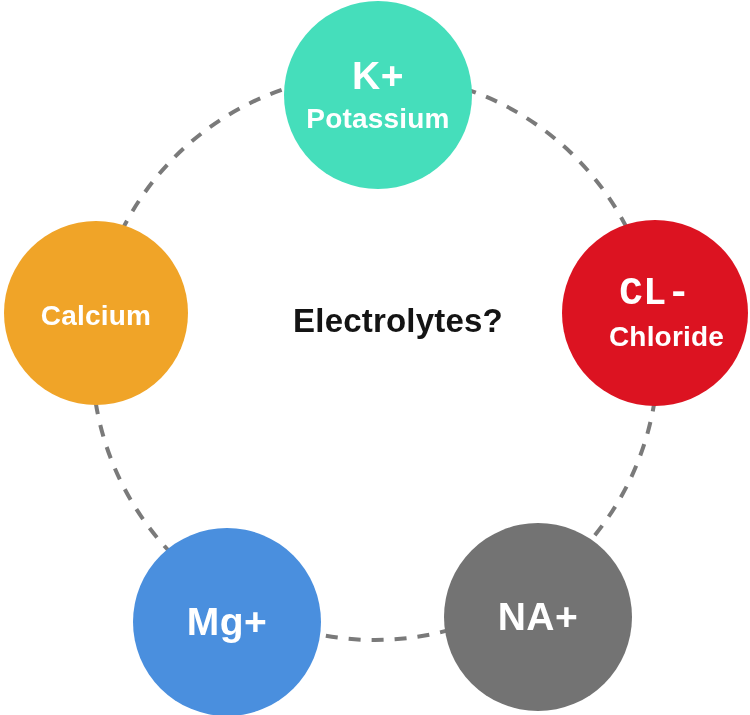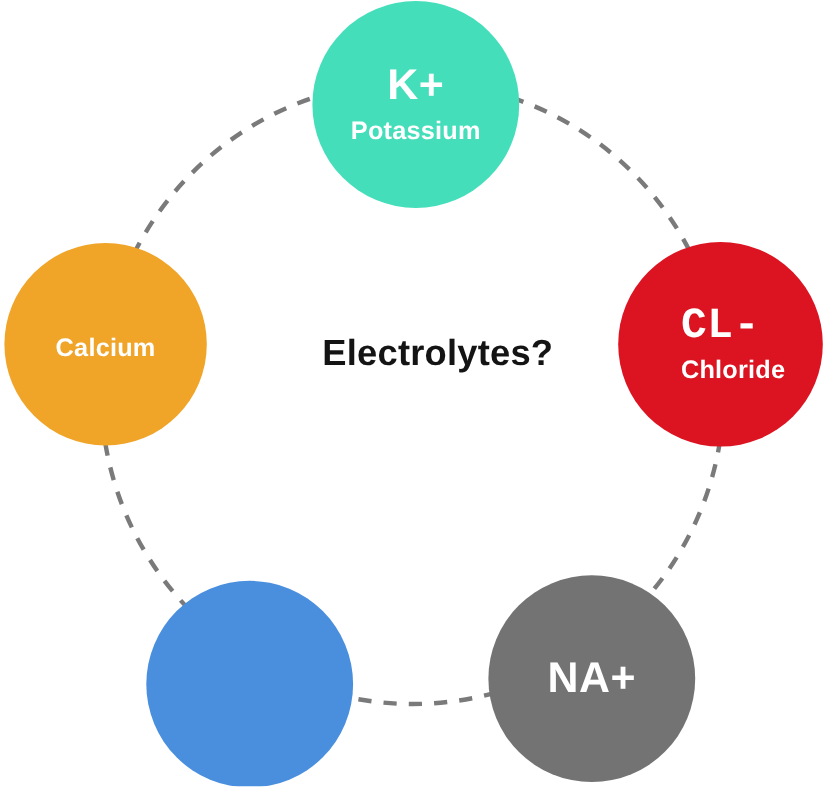--- a/index.html
+++ b/index.html
@@ -39,21 +39,21 @@
   .node-symbol {
     color: #ffffff;
     font-weight: 700;
     font-size: 39px;
     letter-spacing: 0.5px;
     line-height: 1.05;
   }
   .node-name {
     color: #ffffff;
     font-weight: 700;
-    font-size: 23px;
+    font-size: 28px;
     letter-spacing: 0.2px;
     line-height: 1.1;
     margin-top: 7px;
   }
   #center-label {
     position: absolute;
     left: 0;
     width: 750px;
     top: 302px;
     text-align: center;
@@ -87,20 +87,21 @@
   <div class="node" style="left: 562px; top: 220px; width: 186px; height: 186px; background: rgb(220, 19, 33);">
     <span class="node-symbol" style="color: rgb(255, 255, 255); font-family: Liberation Mono, monospace;">CL-</span>
     <span class="node-name" style="color: rgb(255, 255, 255); margin-left: 23px;">Chloride</span>
   </div>
 
   <div class="node" style="left: 444px; top: 523px; width: 188px; height: 188px; background: #737373;">
     <span class="node-symbol" style="color: rgb(255, 255, 255);">NA+</span>
   </div>
 
   <div class="node" style="left: 133px; top: 528px; width: 188px; height: 188px; background: rgb(74, 143, 222);">
+    <span class="node-symbol" style="color: rgb(255, 255, 255);">Mg+</span>
   </div>
 
   <div class="node" style="left: 4px; top: 221px; width: 184px; height: 184px; background: rgb(240, 164, 40);">
     <span class="node-name" style="color: rgb(255, 255, 255);">Calcium</span>
   </div>
 
   <div id="center-label" style="color: rgb(20, 20, 20);">Electrolytes?</div>
 
 </div>
 

